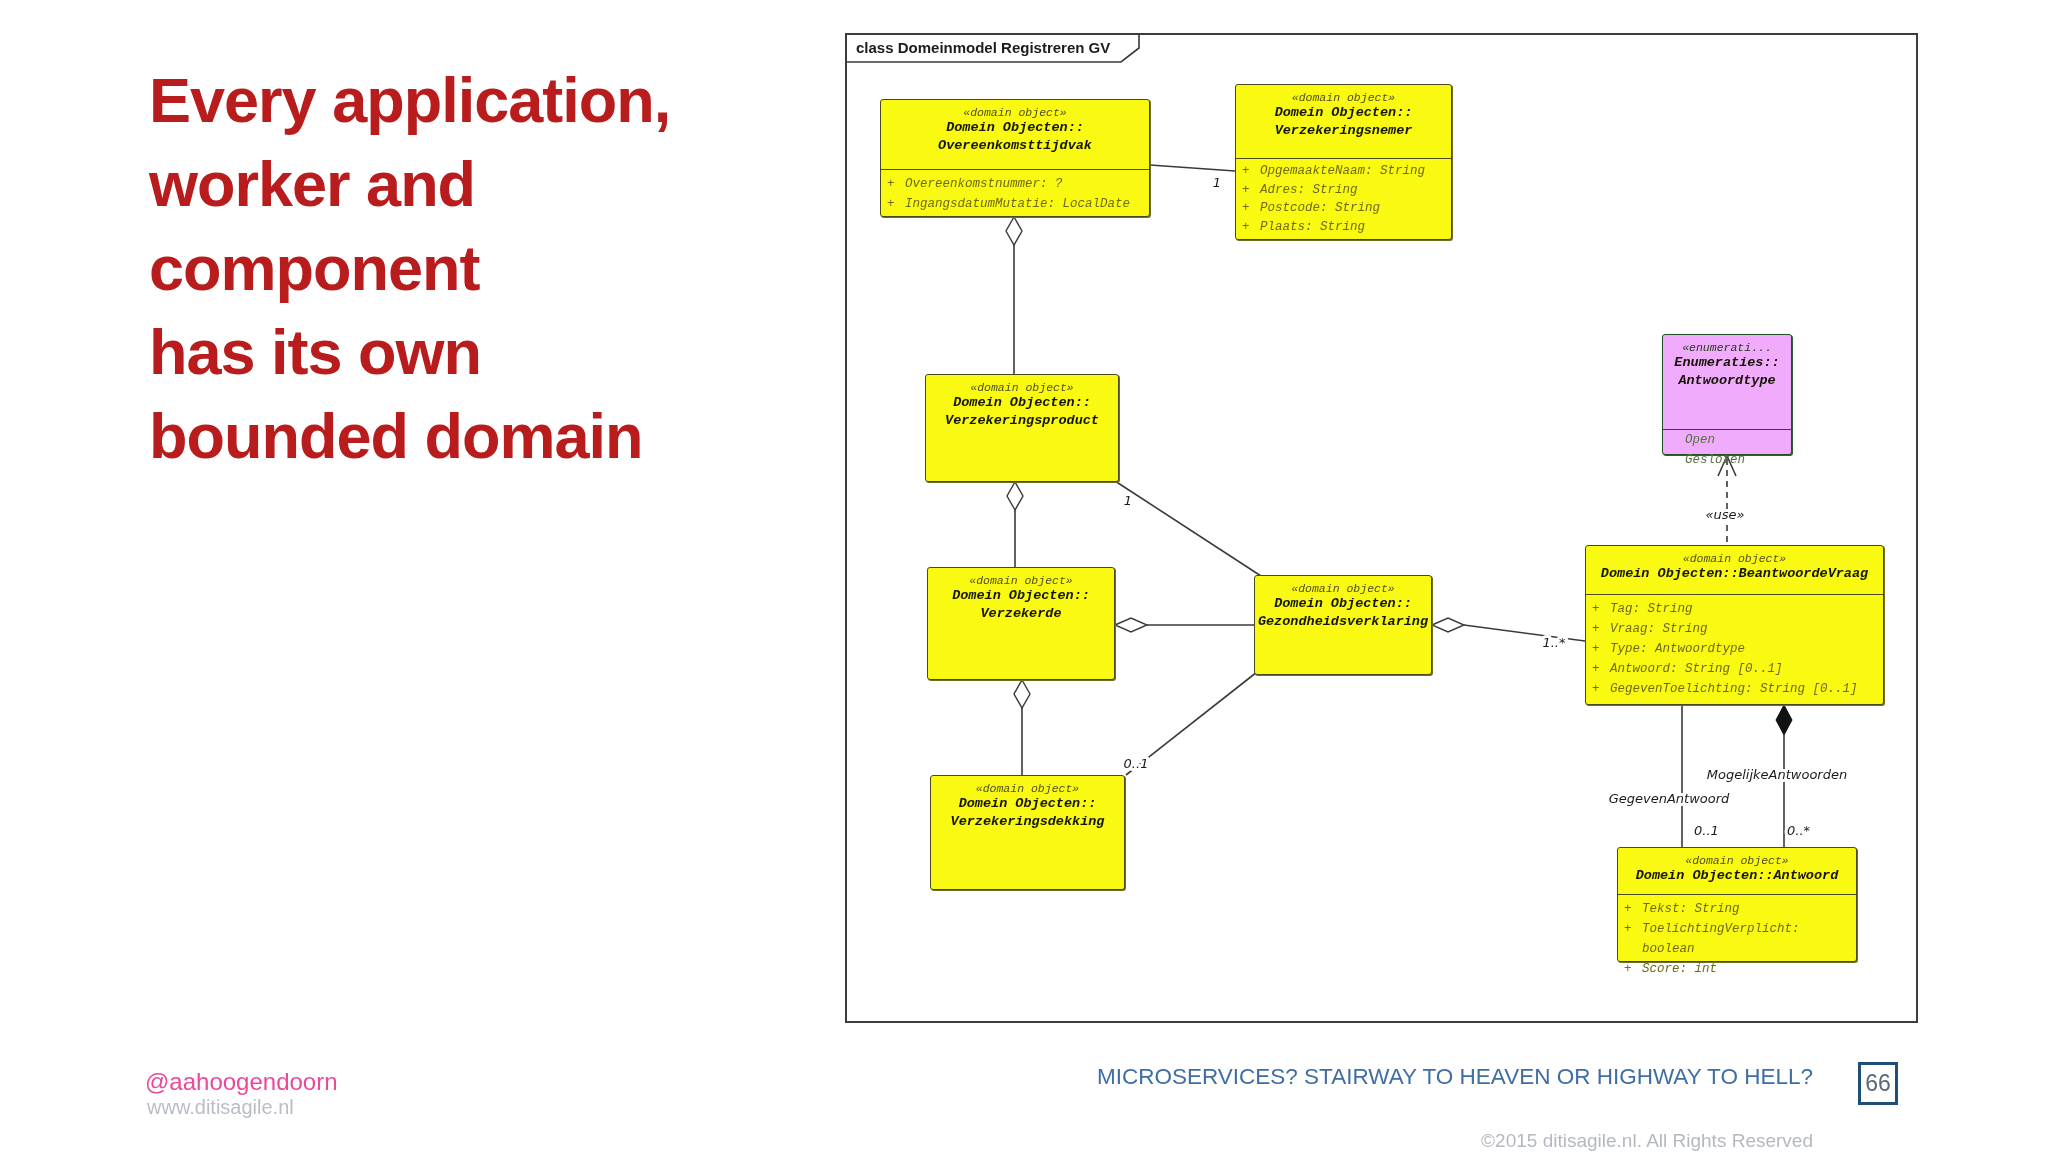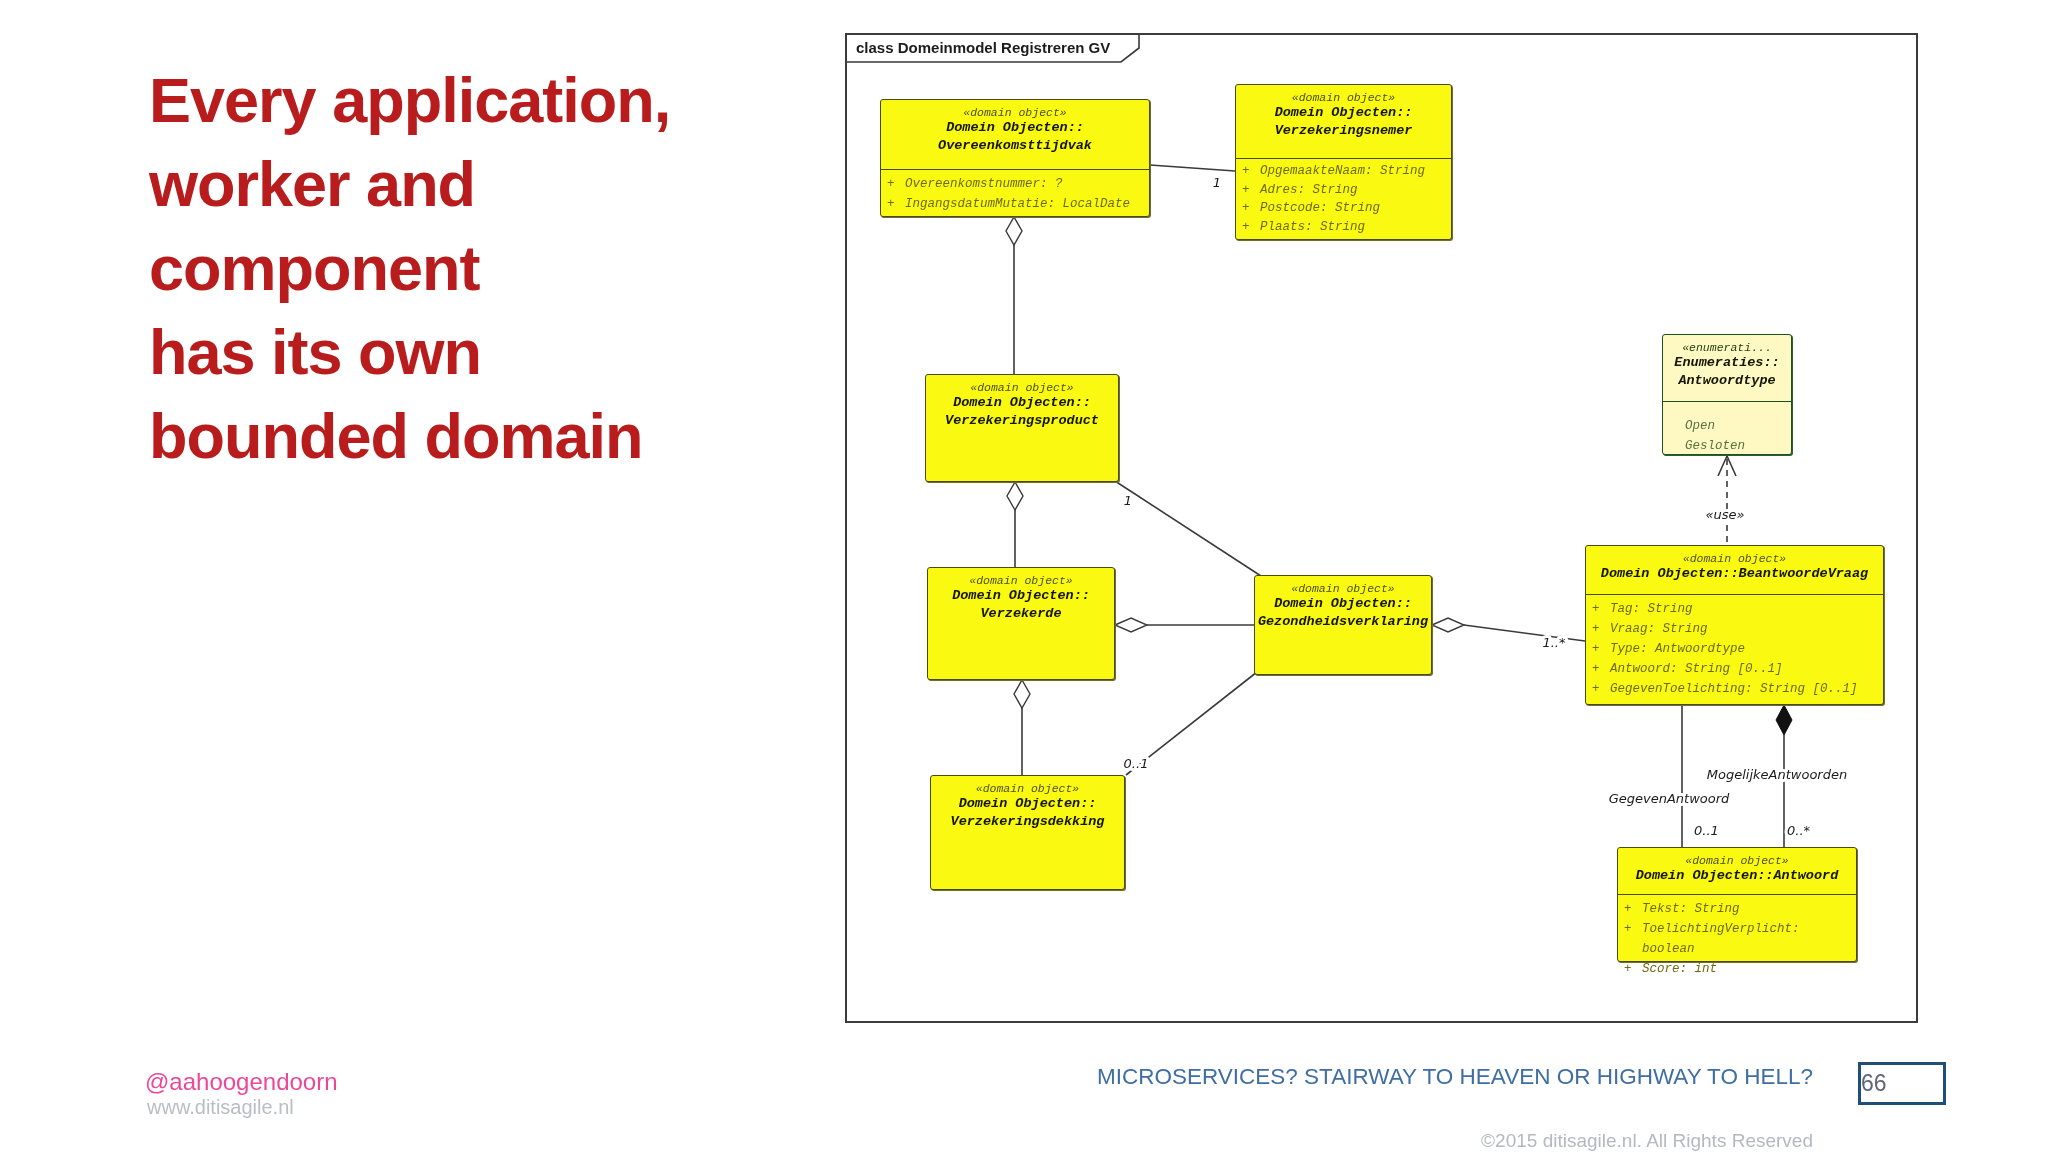--- a/index.html
+++ b/index.html
@@ -19,38 +19,38 @@
   .connectors line, .connectors polyline, .connectors path { stroke:#3a3a3a; stroke-width:1.6; fill:none; }
   .connectors .od { fill:#ffffff; stroke:#3a3a3a; stroke-width:1.4; }
   .connectors .fd { fill:#111111; stroke:#111111; }
   .connectors .dash { stroke-dasharray:6 5; }
   .elabel { font-family:"DejaVu Sans", sans-serif; font-style:italic; font-size:13px;
             fill:#1b1b1b; stroke:#ffffff; stroke-width:6px; paint-order:stroke; stroke-linejoin:round; }
 
   
   .cls { position:absolute; background:#f9f911; border:1.6px solid #4a4a1c; border-radius:3px;
          box-shadow:1px 1px 0 #6d6d33; font-family:Liberation Mono, monospace; }
-  .cls.enum { background:#fef9c3; border-color:#1f521f; box-shadow:1px 1px 0 #2e5f2e; }
+  .cls.enum { background:#f0abfc; border-color:#1f521f; box-shadow:1px 1px 0 #2e5f2e; }
   .chead { text-align:center; padding-top:6px; }
   .stereo { font-size:11.5px; font-style:italic; color:#4f4f22; }
   .enum .stereo { color:#1c3b12; }
   .cname { font-size:13.5px; font-weight:700; font-style:italic; color:#151505; line-height:18px; }
   .cattrs { border-top:1.4px solid #4a4a1c; padding:4px 4px 0 6px; }
   .attr { display:flex; font-size:12.5px; font-style:italic; color:#6e6a12; line-height:20px; }
   .attr .vis { width:18px; flex:none; }
-  .lits { border-top:1.4px solid #1f521f; padding:14px 4px 0 22px; }
+  .lits { border-top:1.4px solid #1f521f; padding:0 4px 0 22px;margin-top:28px; }
   .lit { font-size:12.5px; font-style:italic; color:#55713f; line-height:20px; }
 
   
   .f-handle { position:absolute; left:145px; top:1068px; font-size:24px; color:#ec4899;text-align:right; }
   .f-site   { position:absolute; left:147px; top:1096px; font-size:20px; color:#b9bdc4; }
   .f-title  { position:absolute; right:235px; top:1064px; font-size:22.5px; color:#3f6ea3; text-align:right; }
   .f-copy   { position:absolute; right:235px; top:1091px; font-size:19px; color:#b4b8c1; text-align:right;margin-top:39px; }
-  .pagebox  { position:absolute; left:1858px; top:1062px; width:88px; height:43px;
-              border:3px solid #1f4e79; display:flex; align-items:center; justify-content:flex-start;
+  .pagebox  { position:absolute; left:1858px; top:1062px; width:40px; height:43px;
+              border:3px solid #1f4e79; display:flex; align-items:center; justify-content:center;
               font-size:23px; color:#5c6778; background:#ffffff; }
 </style>
 </head>
 <body>
 
 <div class="slide">
 
   <div class="title">
     <div>Every application,</div>
     <div>worker and</div>

